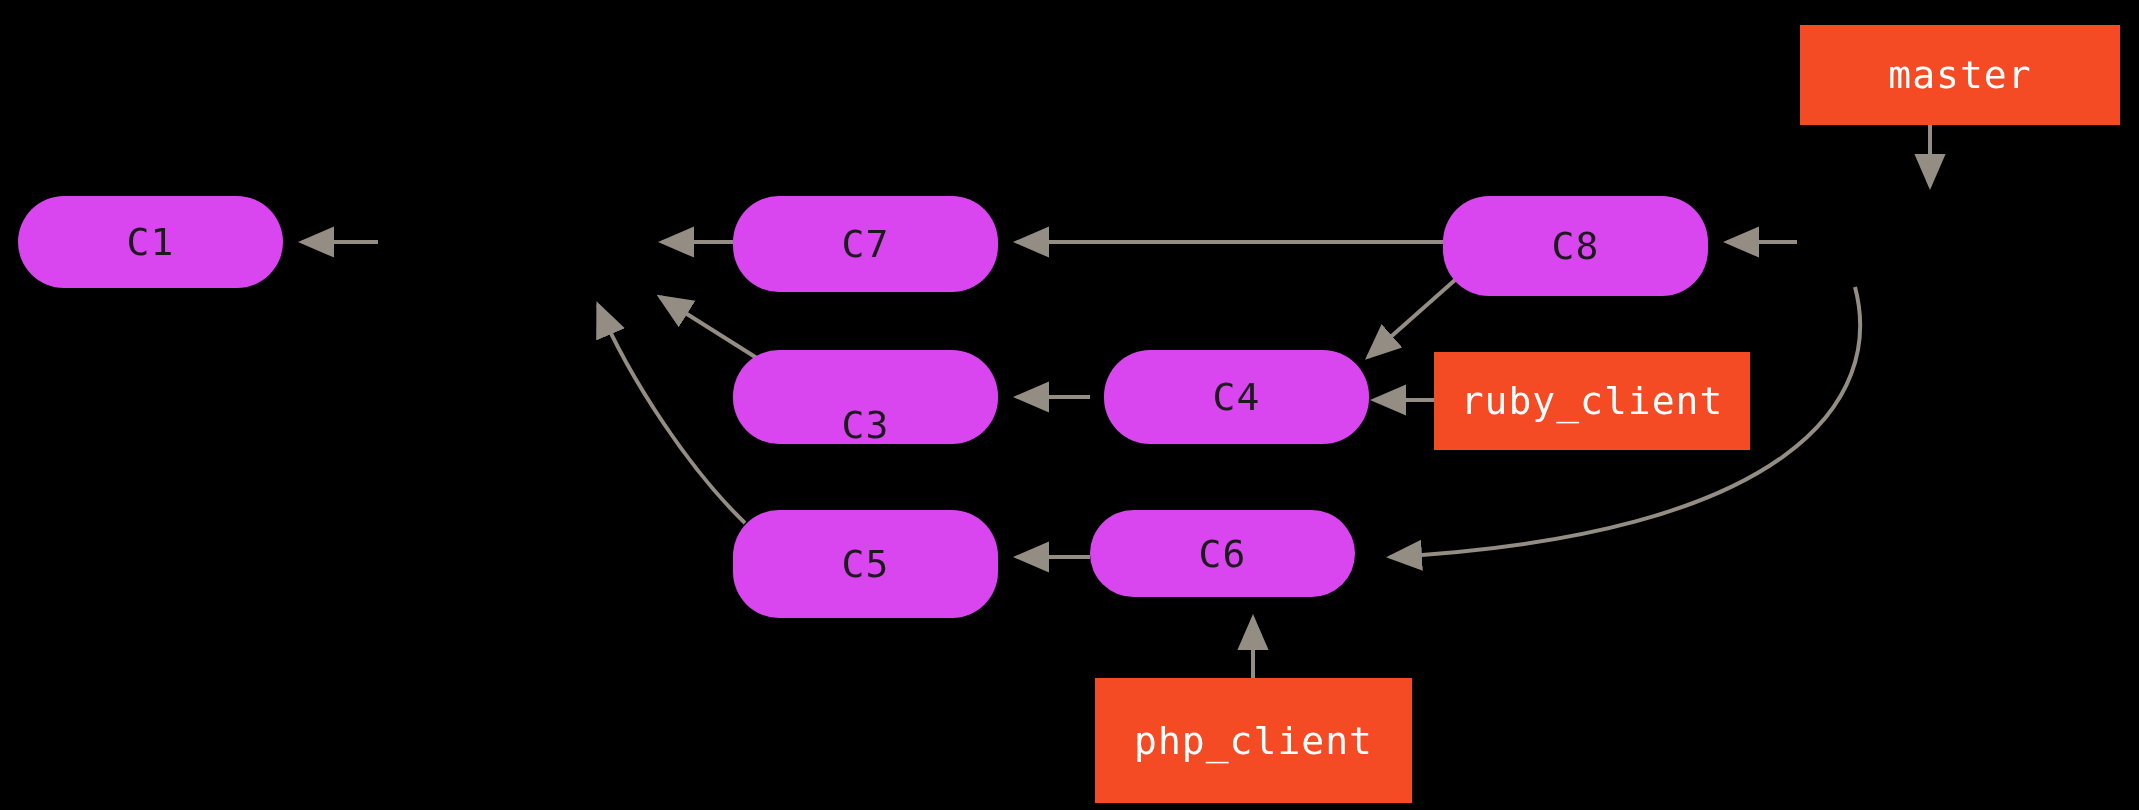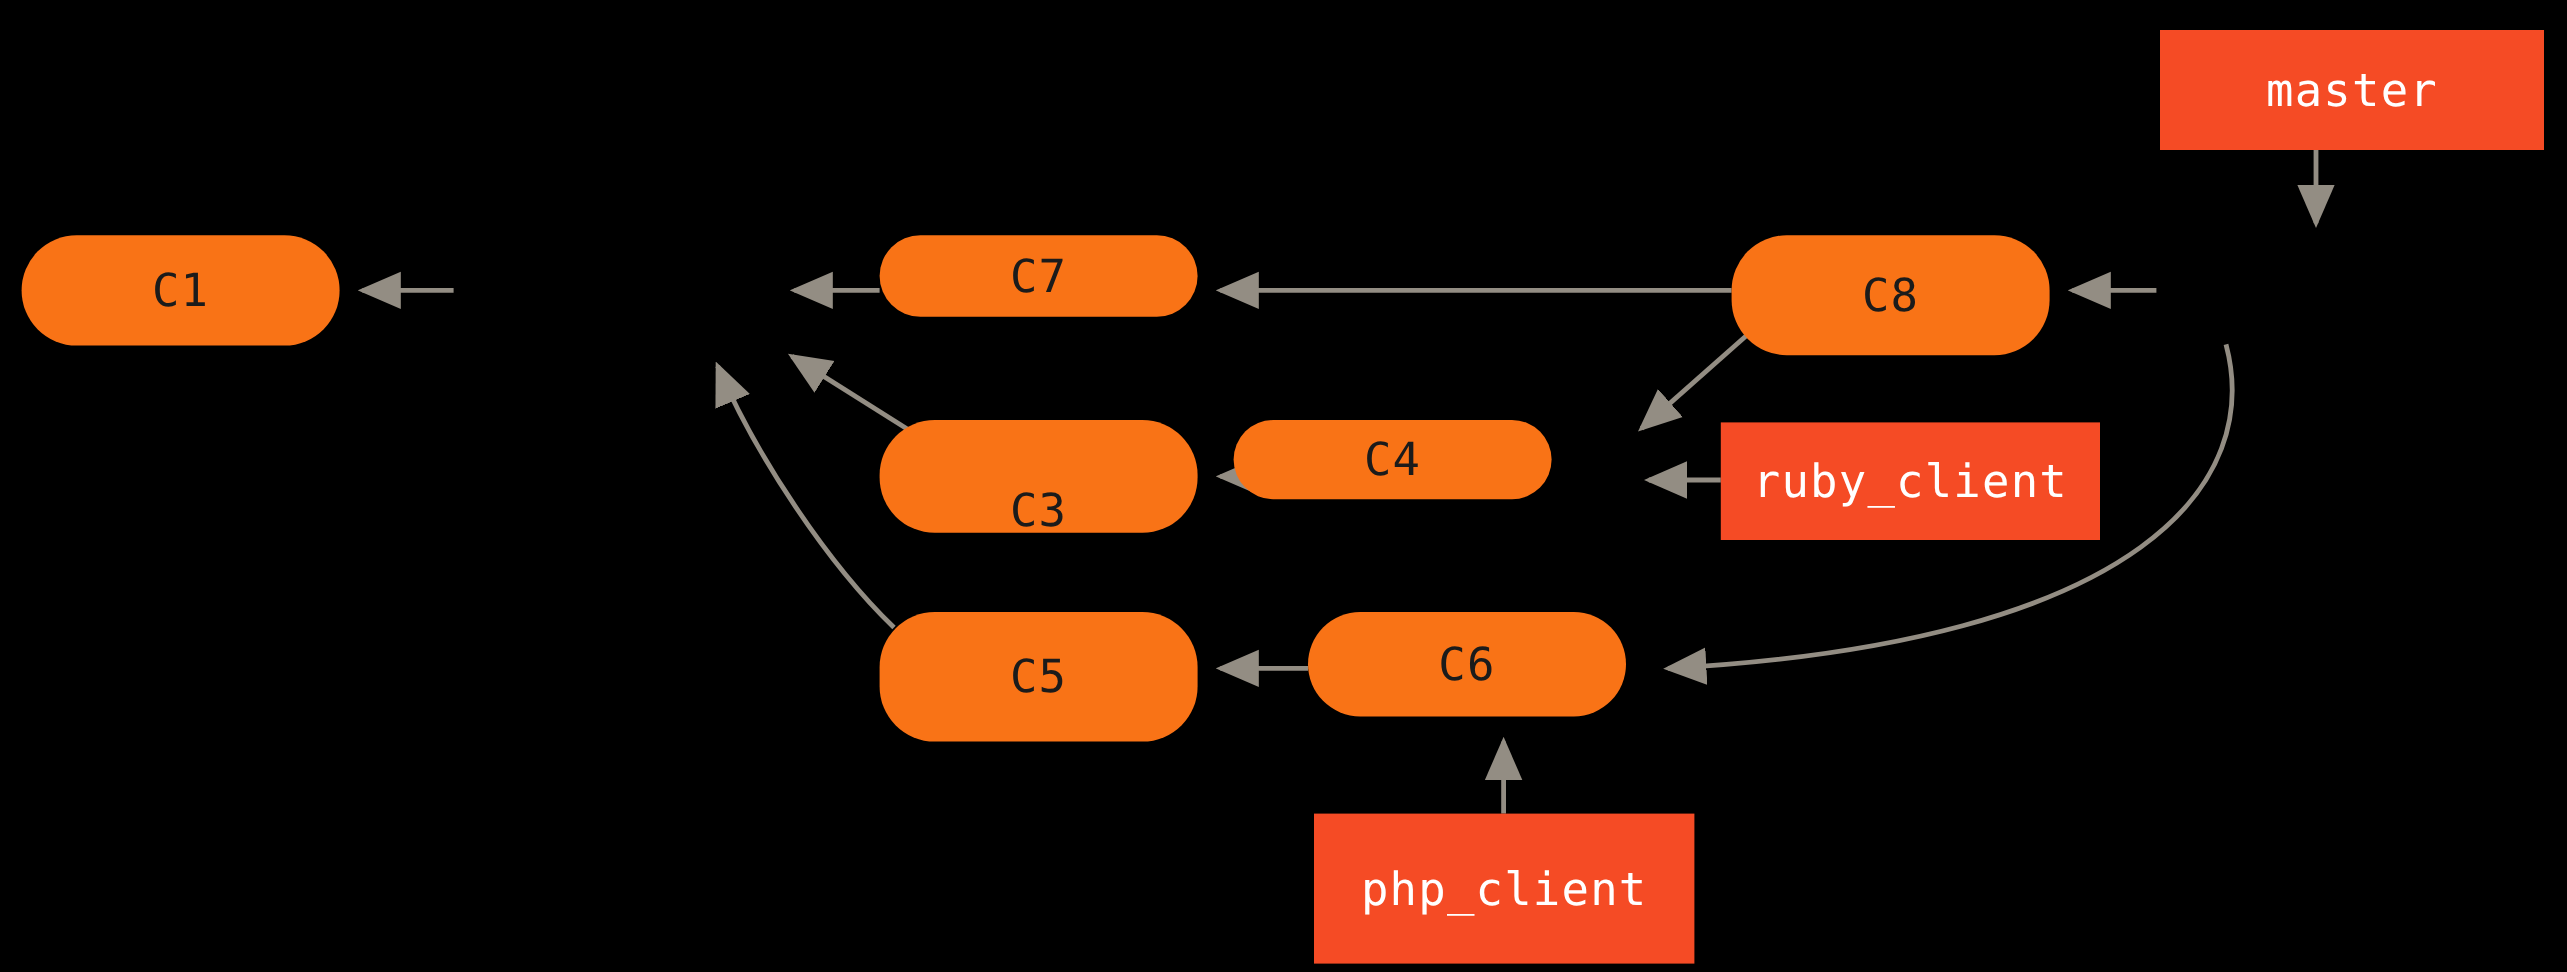--- a/index.html
+++ b/index.html
@@ -24,21 +24,21 @@
     position: absolute;
     left: 0;
     top: 0;
     width: 2139px;
     height: 810px;
     pointer-events: none;
   }
   .commit-node {
     position: absolute;
     box-sizing: border-box;
-    background: #f97316;
+    background: #d946ef;
     border-radius: 46px;
     display: flex;
     align-items: center;
     justify-content: center;
     color: #1b1b1b;
     font-family: "DejaVu Sans Mono", "Liberation Mono", monospace;
     font-size: 38px;
     letter-spacing: 1px;
     line-height: 1;
     z-index: 3;
@@ -93,30 +93,30 @@
     <line x1="1930" y1="125" x2="1930" y2="186" stroke="#938D83" stroke-width="4" marker-end="url(#arrowhead)"></line>
 
     <line x1="1434" y1="400" x2="1374" y2="400" stroke="#938D83" stroke-width="4" marker-end="url(#arrowhead)"></line>
 
     <line x1="1253" y1="678" x2="1253" y2="618" stroke="#938D83" stroke-width="4" marker-end="url(#arrowhead)"></line>
   </svg>
 
   <div class="commit-node" style="left:18px; top:196px; width:265px; height:92px;">
     <span>C1</span>
   </div>
-  <div class="commit-node" style="left:733px; top:196px; width:265px; height:68px;">
+  <div class="commit-node" style="left:733px; top:196px; width:265px; height:96px;">
     <span>C7</span>
   </div>
   <div class="commit-node" style="left:1443px; top:196px; width:265px; height:100px;">
     <span>C8</span>
   </div>
   <div class="commit-node" style="left:733px; top:350px; width:265px; height:94px;align-items:flex-end;">
     <span>C3</span>
   </div>
-  <div class="commit-node" style="left:1028px; top:350px; width:265px; height:66px;">
+  <div class="commit-node" style="left:1104px; top:350px; width:265px; height:94px;">
     <span>C4</span>
   </div>
   <div class="commit-node" style="left:733px; top:510px; width:265px; height:108px;">
     <span>C5</span>
   </div>
   <div class="commit-node" style="left:1090px; top:510px; width:265px; height:87px;">
     <span>C6</span>
   </div>
 
   <div class="branch-label" style="left:1800px; top:25px; width:320px; height:100px;">

